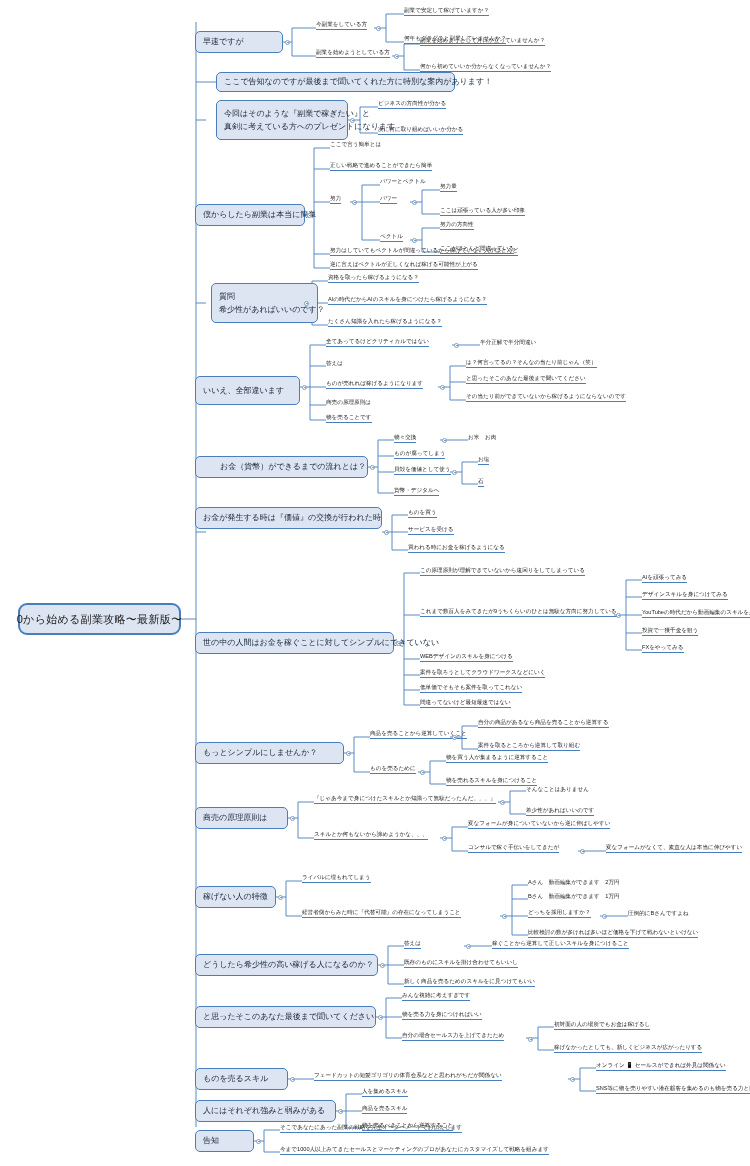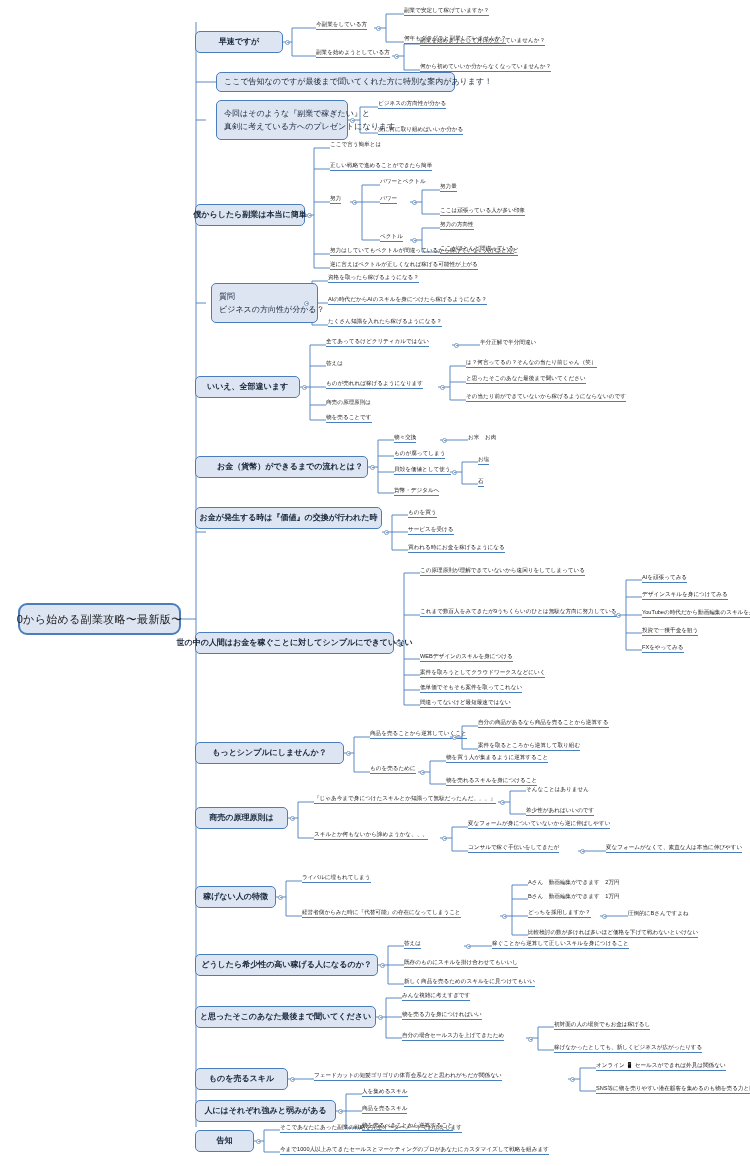--- a/index.html
+++ b/index.html
@@ -20,21 +20,21 @@
     background:#dde5f2;border:2px solid #4a7ebb;border-radius:9px;
     display:flex;align-items:center;justify-content:center;
     font-size:11px;letter-spacing:.3px;color:#1a1a1a;
   }
   
   .boxed{
     background:#dde5f2;border:1px solid #4a7ebb;border-radius:5px;
     display:flex;flex-direction:column;align-items:flex-start;justify-content:center;
     padding:3px 7px;font-size:8px;color:#16253a;line-height:1.65;
   }
-  .boxed.center{align-items:center;font-weight:bold;}
+  .boxed.center{align-items:flex-start;}
   
   .plain{
     font-size:5.6px;color:#1c1c1c;line-height:1.25;white-space:nowrap;
     padding-bottom:1px;
   }
   .plain.u{border-bottom:1.2px solid #4a7ebb;}
 
   
   .knob{
     position:absolute;width:5px;height:5px;border-radius:50%;
@@ -347,34 +347,34 @@
 
   <div class="node plain u" style="left:330px;top:247px;">
     <span class="txt">努力はしていてもベクトルが間違っているから稼げていない人がほとんど</span>
   </div>
   <div class="node plain u" style="left:330px;top:261px;">
     <span class="txt">逆に言えばベクトルが正しくなれば稼げる可能性が上がる</span>
   </div>
 
   <div class="node boxed" style="left:195px;top:283px;width:107px;height:40px;margin-left:16px;">
     <span class="txt">質問</span>
-    <span class="txt">ビジネスの方向性が分かる？</span>
+    <span class="txt">希少性があればいいのです？</span>
   </div>
   <div class="knob" style="left:304px;top:300.5px;"></div>
   <div class="node plain u" style="left:328px;top:274px;">
     <span class="txt">資格を取ったら稼げるようになる？</span>
   </div>
   <div class="node plain u" style="left:328px;top:296px;">
     <span class="txt">AIの時代だからAIのスキルを身につけたら稼げるようになる？</span>
   </div>
   <div class="node plain u" style="left:328px;top:318px;">
     <span class="txt">たくさん知識を入れたら稼げるようになる？</span>
   </div>
 
-  <div class="node boxed center" style="left:195px;top:376px;width:105px;height:22px;">
+  <div class="node boxed center" style="left:195px;top:376px;width:105px;height:29px;">
     <span class="txt">いいえ、全部違います</span>
   </div>
   <div class="knob" style="left:302px;top:384.5px;"></div>
 
   <div class="node plain u" style="left:326px;top:338px;">
     <span class="txt">全てあってるけどクリティカルではない</span>
   </div>
   <div class="knob" style="left:454px;top:342.5px;"></div>
   <div class="node plain" style="left:480px;top:339px;">
     <span class="txt">半分正解で半分間違い</span>

